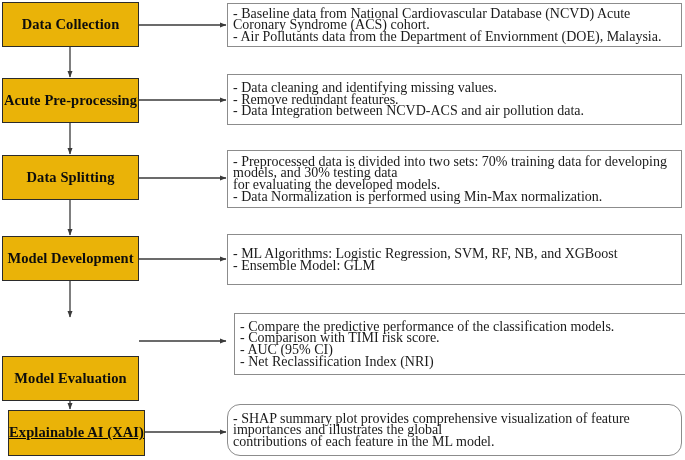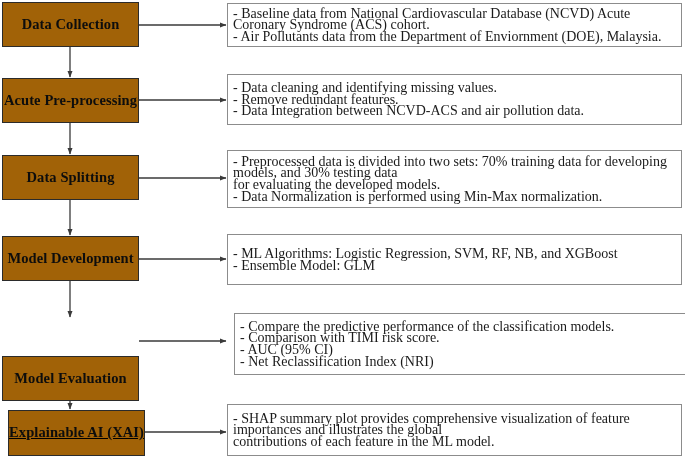--- a/index.html
+++ b/index.html
@@ -21,21 +21,21 @@
     top: 0;
     width: 685px;
     height: 460px;
   }
 
   
   .stage-box {
     position: absolute;
     box-sizing: border-box;
     border: 1.4px solid #2b2b2b;
-    background: #a16207;
+    background: #eab308;
     display: flex;
     align-items: center;
     justify-content: center;
     text-align: center;
   }
   .stage-label {
     font-family: "Liberation Serif", "DejaVu Serif", serif;
     font-weight: bold;
     font-size: 14.5px;
     color: #0d0d0d;
@@ -140,18 +140,18 @@
   <div class="detail-box" style="left: 234px; top: 313px; width: 455px; height: 62px;">
       <div class="detail-line">- Compare the predictive performance of the classification models.</div>
       <div class="detail-line">- Comparison with TIMI risk score.</div>
       <div class="detail-line">- AUC (95% CI)</div>
       <div class="detail-line">- Net Reclassification Index (NRI)</div>
     </div>
 
   <div class="stage-box" style="left: 8px; top: 410px; width: 137px; height: 46px; text-decoration: underline;">
     <span class="stage-label">Explainable AI (XAI)</span>
   </div>
-  <div class="detail-box" style="left: 227px; top: 404px; width: 455px; height: 52px;">
+  <div class="detail-box" style="left: 227px; top: 404px; width: 455px; height: 52px; border-radius: 13px;">
       <div class="detail-line">- SHAP summary plot provides comprehensive visualization of feature importances and illustrates the global
 contributions of each feature in the ML model.</div>
     </div>
 
 </div>
 
 </body></html>

